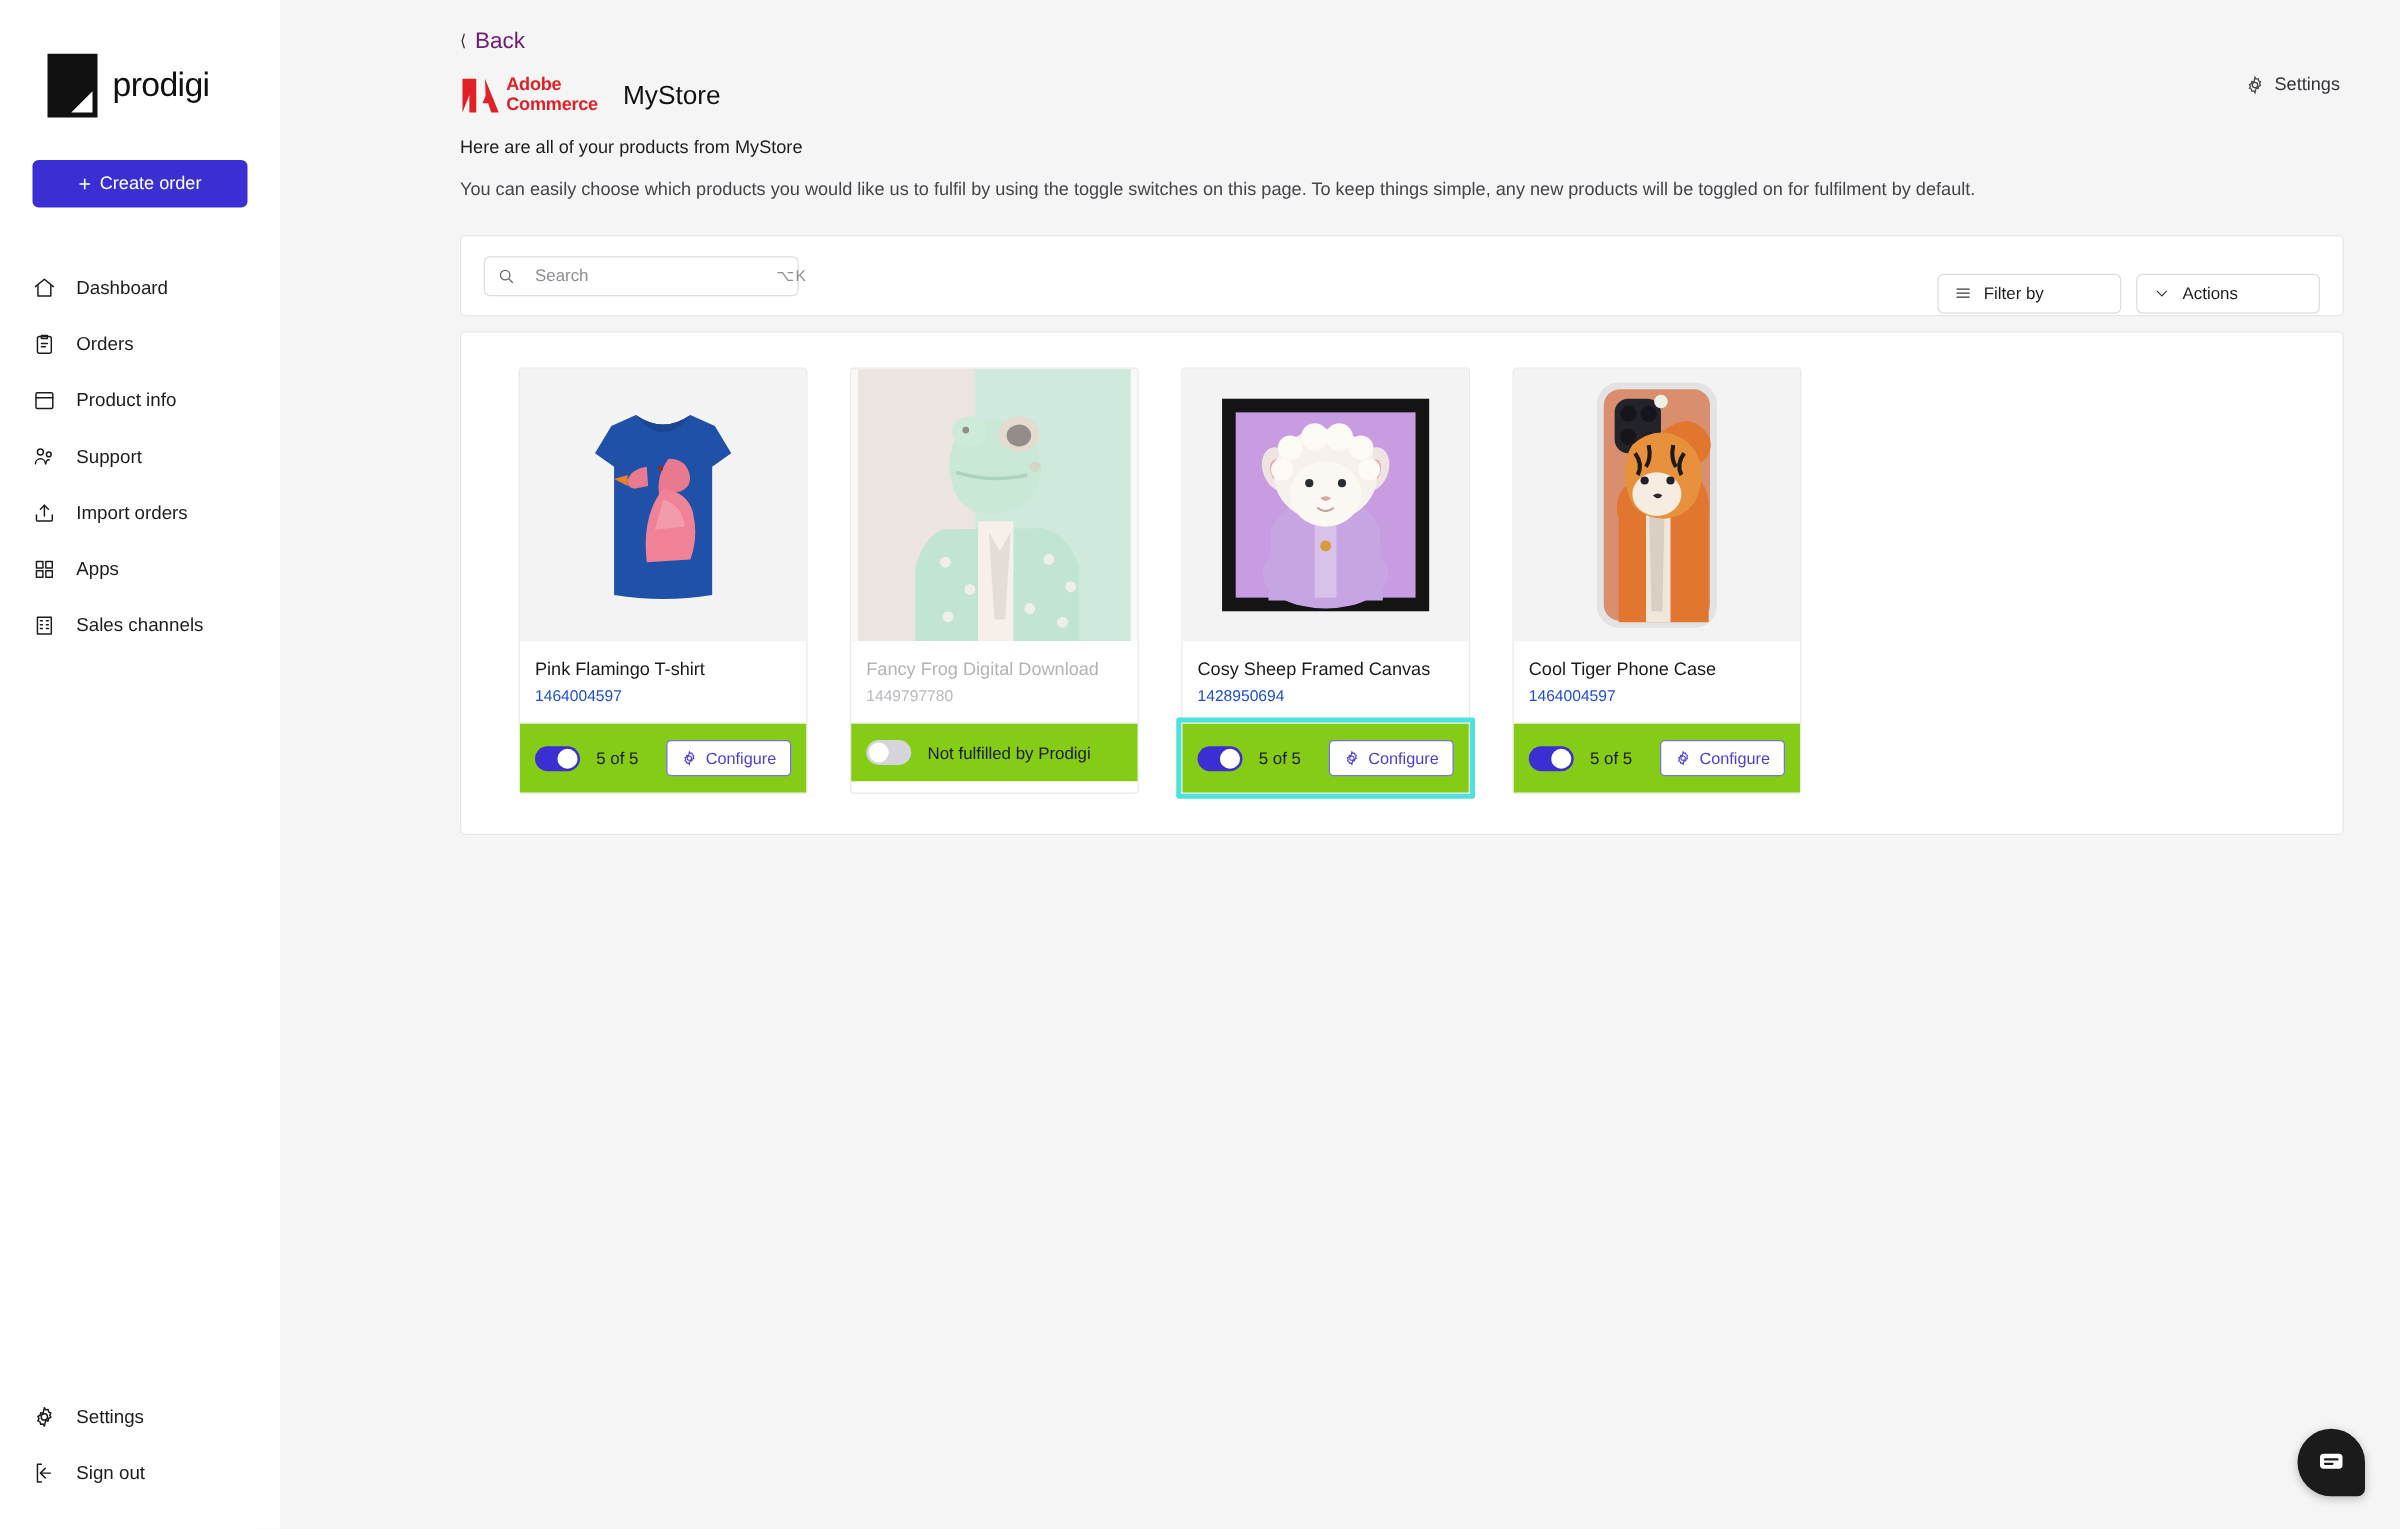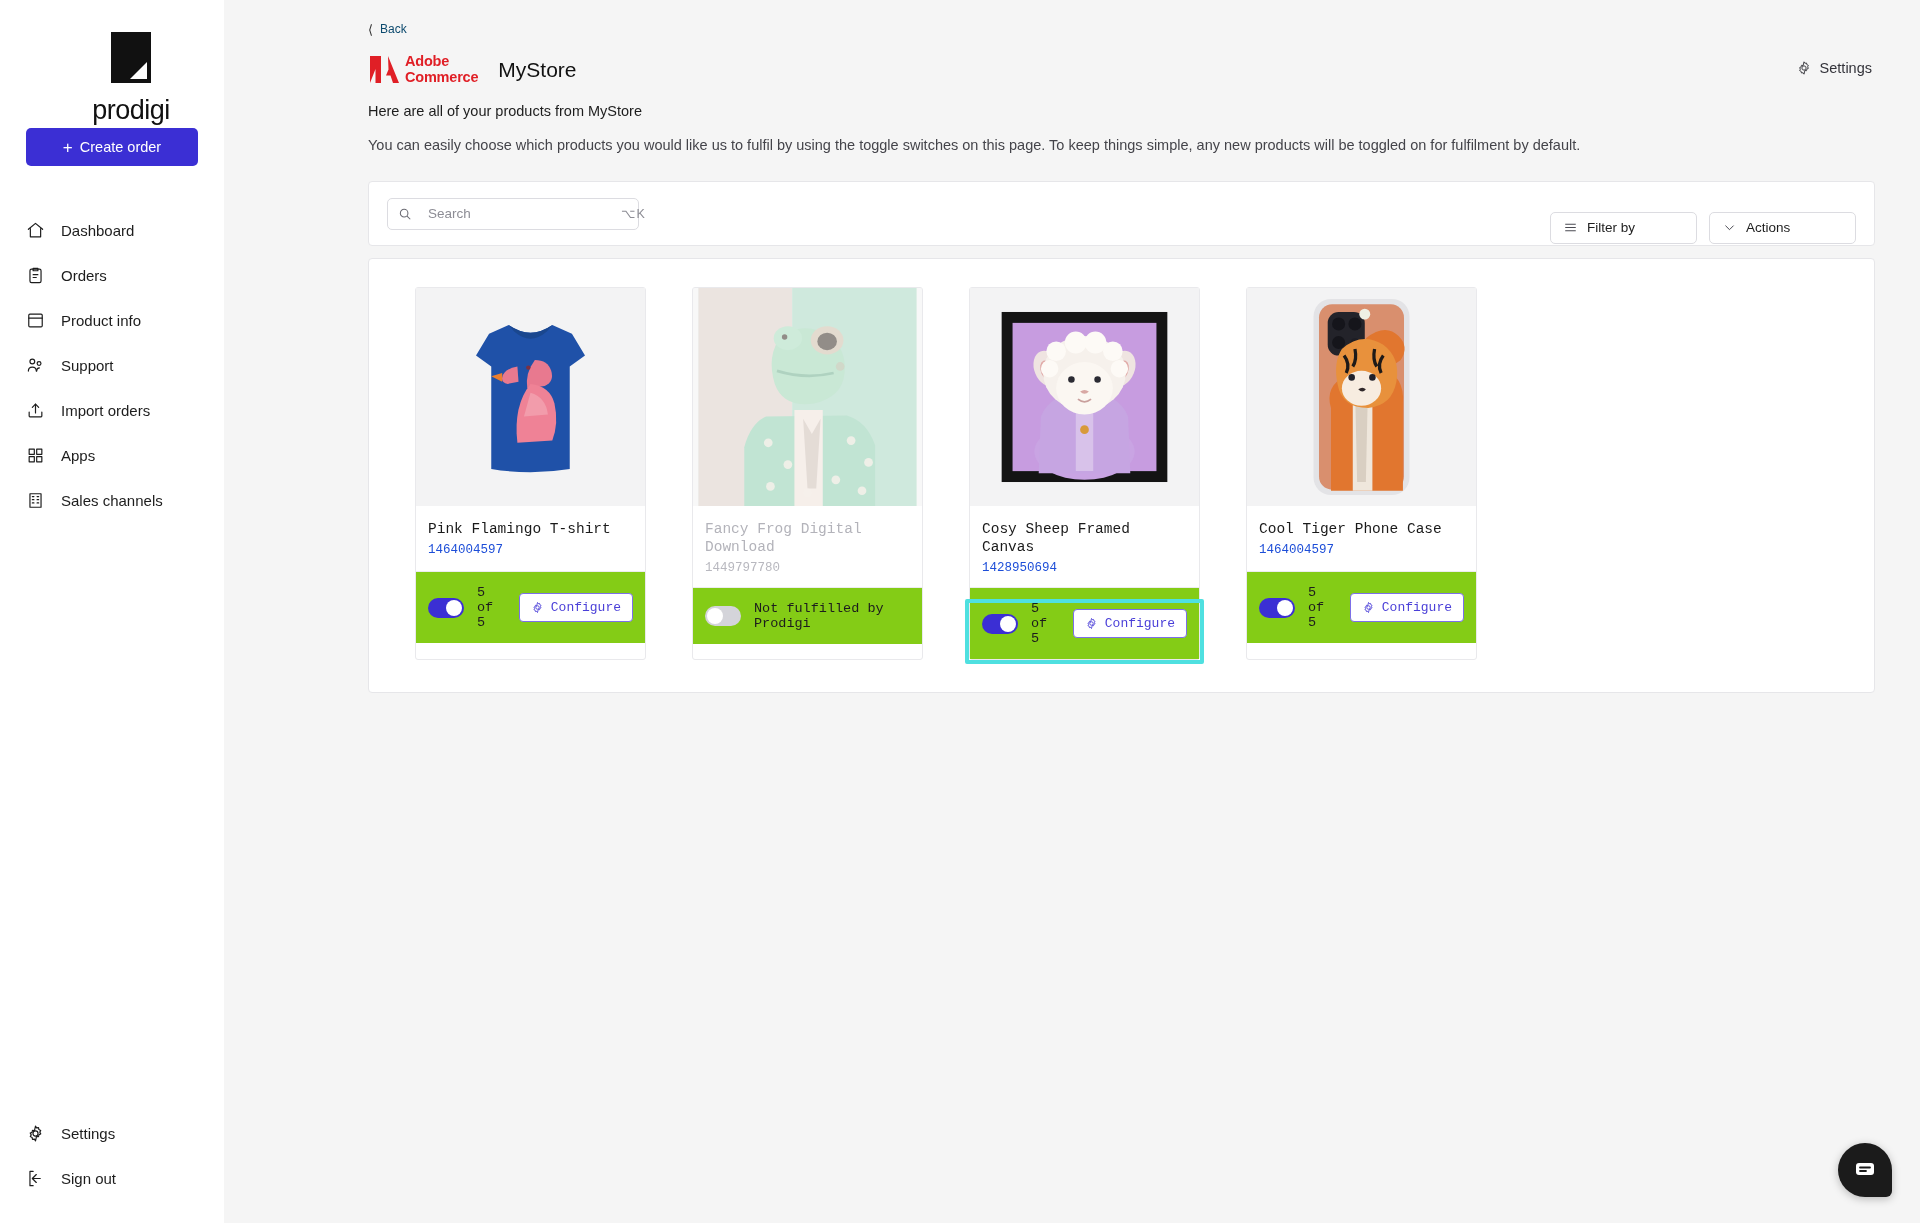--- a/index.html
+++ b/index.html
@@ -16,21 +16,20 @@
     width: 224px; min-width: 224px; height: 1223px;
     background: #ffffff;
     display: flex; flex-direction: column;
     padding: 0;
     position: relative;
   }
   .logo-wrap {
     display: flex; align-items: center; gap: 12px;
     padding: 32px 0 0 38px;
     height: 104px;
-    flex-direction: column;
   }
   .logo-mark {
     width: 40px; height: 51px; background: #111111;
     position: relative; flex: none;
   }
   .logo-mark:after {
     content: ""; position: absolute;
     right: 4px; bottom: 4px;
     width: 0; height: 0;
     border-left: 17px solid transparent;
@@ -73,21 +72,21 @@
   .main {
     flex: 1; height: 1223px;
     background: #f5f5f5;
     overflow: hidden;
     position: relative;
   }
   .content { padding: 0 45px 0 144px; }
 
   .back-row { display: flex; align-items: center; gap: 7px; padding-top: 22px; cursor: pointer; width: fit-content; }
   .back-row .chev { font-size: 13px; color: #333; line-height: 1; }
-  .back-row .lbl { font-size: 12px; color: #0c4a6e; }
+  .back-row .lbl { font-size: 18px; color: #701a75; }
 
   .title-row { display: flex; align-items: center; gap: 20px; margin-top: 18px; }
   .adobe-logo { display: flex; align-items: center; gap: 5px; }
   .adobe-a { width: 32px; height: 29px; flex: none; }
   .adobe-words { display: flex; flex-direction: column; line-height: 1.07; }
   .adobe-words span { color: #E01F26; font-size: 14.5px; font-weight: 700; letter-spacing: -0.2px; }
   .store-title { font-size: 21px; color: #111; font-weight: 400; }
 
   .subtitle { margin-top: 18px; font-size: 14.5px; color: #1d1d1d; }
   .desc { margin-top: 18px; font-size: 14.5px; color: #44444a; }
@@ -131,21 +130,21 @@
 
   
   .products-panel {
     background: #ffffff;
     border: 1px solid #e6e6e9;
     border-radius: 4px;
     margin-top: 12px;
     padding: 28px 38px 32px 46px;
     min-height: 400px;
   }
-  .grid { display: flex; gap: 46px; font-family: Liberation Mono, monospace; }
+  .grid { display: flex; gap: 34px; }
 
   .card {
     width: 231px;
     background: #ffffff;
     border: 1px solid #e9e9ec;
     border-radius: 3px;
     display: flex; flex-direction: column;
     position: relative;
   }
   .card .thumb {

